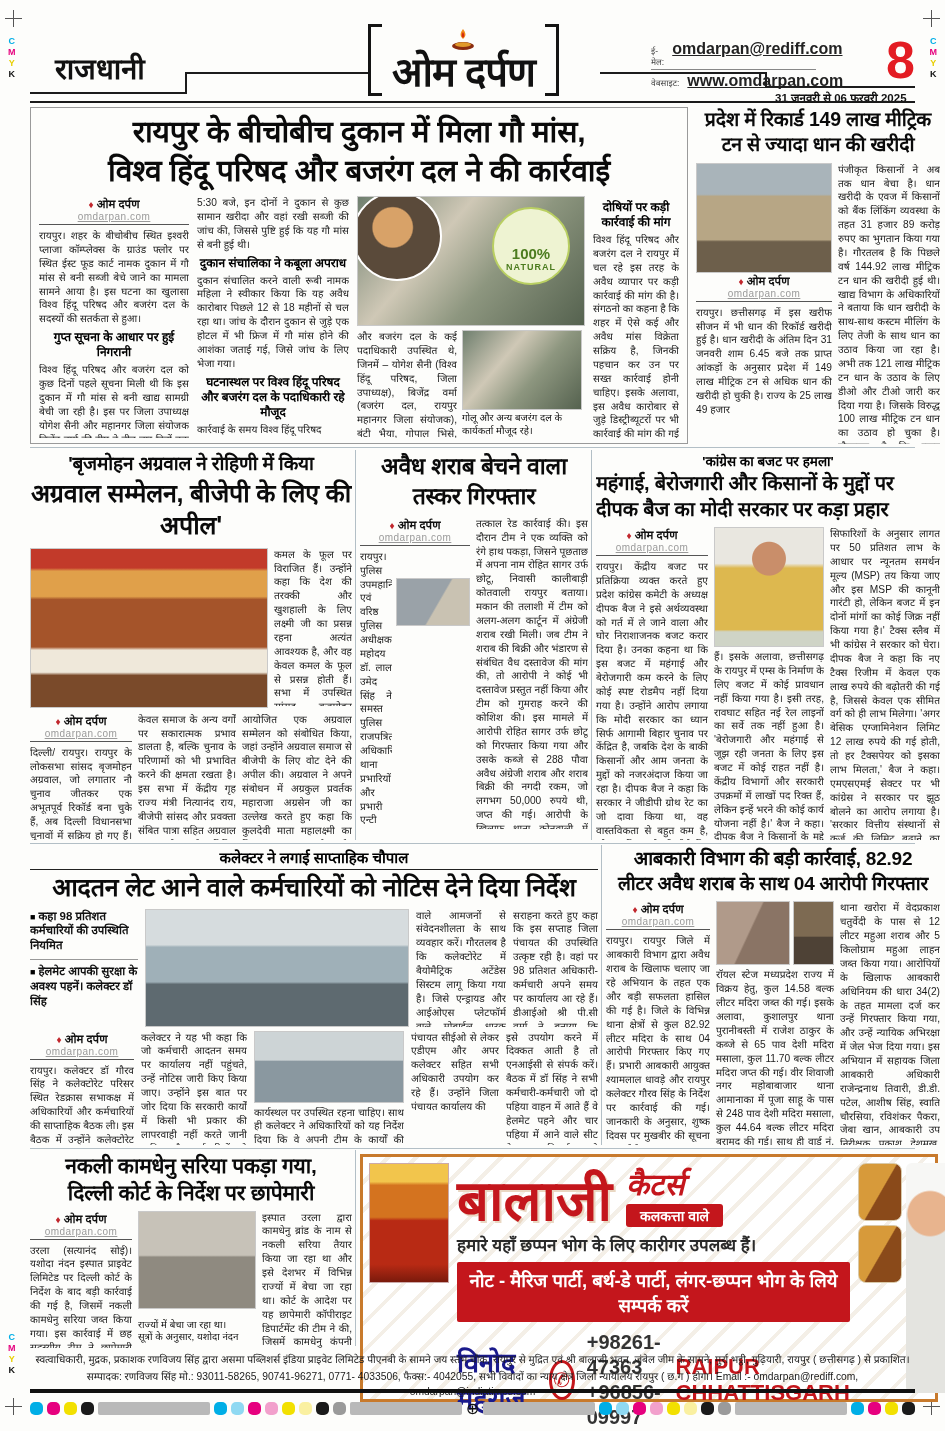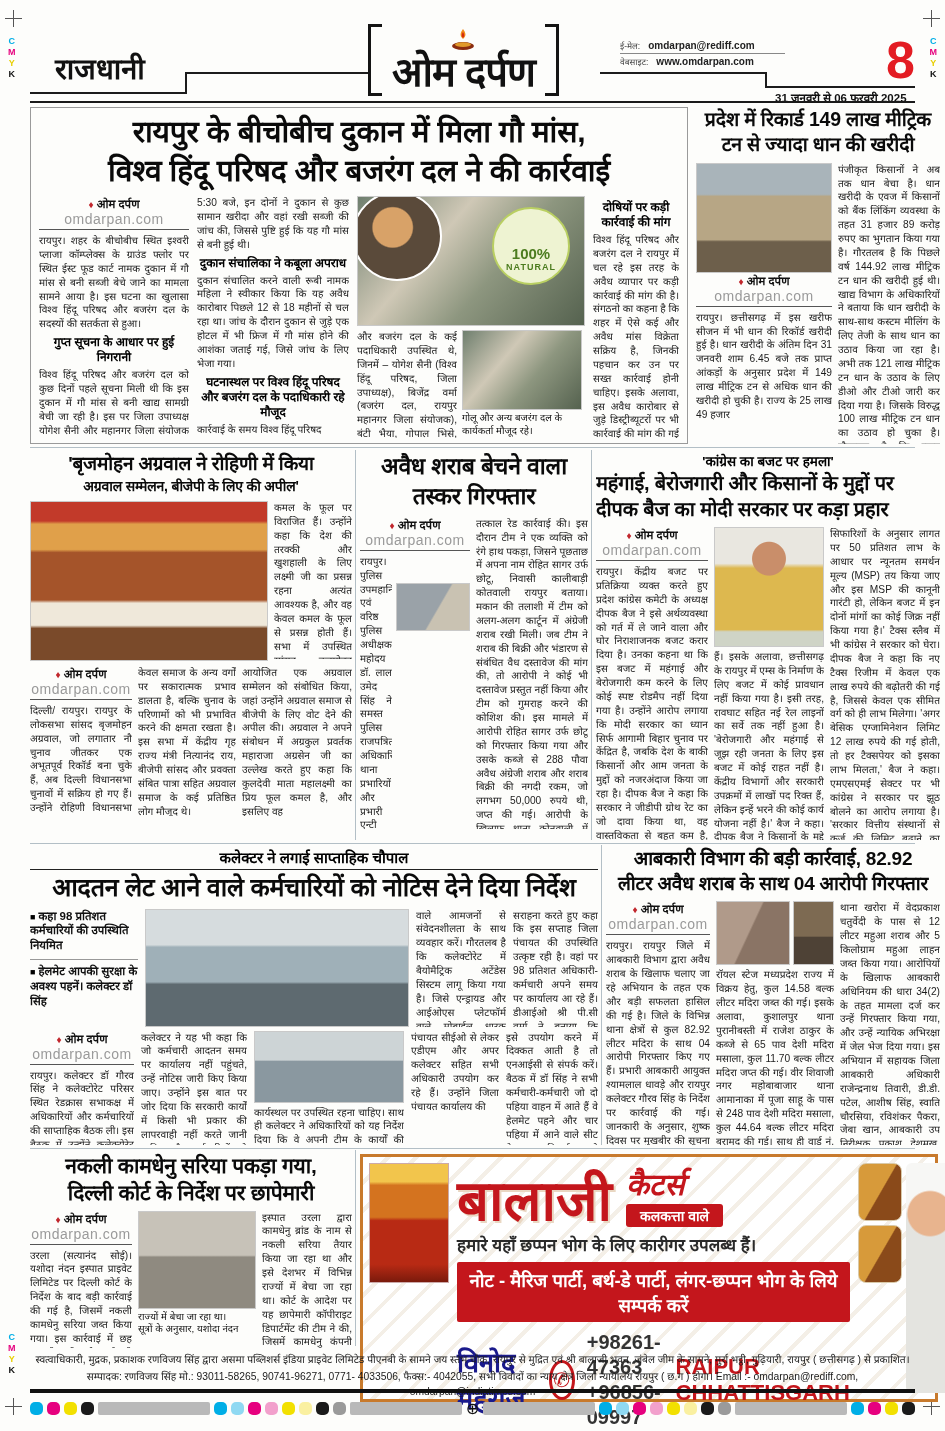--- a/index.html
+++ b/index.html
@@ -7,34 +7,34 @@
         font-family:"Liberation Sans","DejaVu Sans",sans-serif;color:#111;}
   
   .abs{position:absolute;}
   .bt{font-size:10.2px;line-height:1.36;text-align:justify;color:#1c1c1c;overflow:hidden;}
   .sh{font-size:12px;font-weight:800;text-align:center;line-height:1.25;margin:4px 0 3px;color:#000;}
   .hl{font-weight:800;color:#0a0a0a;text-align:center;line-height:1.3;letter-spacing:-.2px;}
   .kicker{font-weight:800;text-align:center;color:#000;}
   .byline{text-align:center;border-bottom:1.2px solid #555;padding-bottom:2px;margin-bottom:4px;}
   .byline .bl1{font-size:11.5px;font-weight:800;}
   .byline .diam{color:#c1272d;font-size:10px;margin-right:3px;}
-  .byline .bl2{font-size:14px;color:#9a9a9a;letter-spacing:.5px;}
+  .byline .bl2{font-size:10px;color:#9a9a9a;letter-spacing:.5px;text-decoration:underline;}
   .photo{border:1px solid #c9c9c9;position:relative;overflow:hidden;}
   .caption{font-size:9.8px;font-weight:400;line-height:1.3;}
   .hairline-h{position:absolute;height:1px;background:#b3bfc6;}
   .hairline-v{position:absolute;width:1px;background:#b3bfc6;}
   .bullet-item{font-size:11.5px;font-weight:800;line-height:1.3;margin-bottom:6px;}
   .sq{color:#000;margin-right:3px;font-size:9px;}
   
   .rajdhani{font-size:29px;font-weight:800;}
   .mast-title{font-size:40px;font-weight:900;letter-spacing:-1px;line-height:1;}
   .bracket{width:11px;border:3px solid #141414;}
   .bkl{border-right:none;} .bkr{border-left:none;}
   .contact-lbl{font-size:8.5px;color:#444;}
-  .contact-val{font-size:10px;font-weight:700;color:#222;}
+  .contact-val{font-size:16px;font-weight:700;color:#222;text-decoration:underline;}
   .pagenum{font-size:52px;font-weight:800;color:#e31c23;line-height:1;}
   .stepline{background:#1c1c1c;}
   
   .cmyk span{display:block;font-size:9px;font-weight:800;line-height:11px;text-align:center;}
   .cmyk .c{color:#00aee6}.cmyk .m{color:#e6007e}.cmyk .y{color:#e8cf00}.cmyk .k{color:#111}
   .crop{width:17px;height:17px;}
   .crop:before{content:"";position:absolute;left:8px;top:0;width:1px;height:17px;background:#555;}
   .crop:after{content:"";position:absolute;top:8px;left:0;height:1px;width:17px;background:#555;}
   
   .ph-shop{background:linear-gradient(130deg,#6f7f6e 0%,#cfc8b6 35%,#8d967f 60%,#55624f 100%);}
@@ -130,21 +130,21 @@
           <ellipse cx="13" cy="20" rx="11" ry="4" fill="#8a2c10"></ellipse>
           <ellipse cx="13" cy="18.6" rx="8" ry="2.4" fill="#e09a2a"></ellipse>
           <path d="M13 3 C16 7,16.5 10,13 13 C9.5 10,10 7,13 3 Z" fill="#f08a1a"></path>
           <path d="M13 6 C14.6 8.4,14.8 10,13 12 C11.2 10,11.4 8.4,13 6 Z" fill="#d42a0f"></path>
         </svg>
         <div class="mast-title">ओम दर्पण</div>
       </div>
       <div class="bracket bkr"></div>
     </div>
 
-    <div class="abs" style="left:590px;top:14px;width:165px">
+    <div class="abs" style="left:621px;top:14px;width:165px">
       <div style="display:flex;gap:8px;align-items:baseline;border-bottom:1px solid #888;padding-bottom:2px">
         <span class="contact-lbl">ई-मेल:</span>
         <span class="contact-val">omdarpan@rediff.com</span>
       </div>
       <div style="display:flex;gap:8px;align-items:baseline;padding-top:2px">
         <span class="contact-lbl">वेबसाइट:</span>
         <span class="contact-val">www.omdarpan.com</span>
       </div>
     </div>
     <div class="abs" style="left:745px;top:64px;font-size:11.5px;font-weight:800">31 जनवरी से 06 फरवरी 2025</div>
@@ -208,21 +208,21 @@
         <div class="bt">रायपुर। छत्तीसगढ़ में इस खरीफ सीजन में भी धान की रिकॉर्ड खरीदी हुई है। धान खरीदी के अंतिम दिन 31 जनवरी शाम 6.45 बजे तक प्राप्त आंकड़ों के अनुसार प्रदेश में 149 लाख मीट्रिक टन से अधिक धान की खरीदी हो चुकी है। राज्य के 25 लाख 49 हजार</div>
       </div>
       <div class="bt" style="flex:1">पंजीकृत किसानों ने अब तक धान बेचा है। धान खरीदी के एवज में किसानों को बैंक लिंकिंग व्यवस्था के तहत 31 हजार 89 करोड़ रुपए का भुगतान किया गया है। गौरतलब है कि पिछले वर्ष 144.92 लाख मीट्रिक टन धान की खरीदी हुई थी। खाद्य विभाग के अधिकारियों ने बताया कि धान खरीदी के साथ-साथ कस्टम मीलिंग के लिए तेजी के साथ धान का उठाव किया जा रहा है। अभी तक 121 लाख मीट्रिक टन धान के उठाव के लिए डीओ और टीओ जारी कर दिया गया है। जिसके विरुद्ध 100 लाख मीट्रिक टन धान का उठाव हो चुका है। गौरतलब है कि राज्य सरकार द्वारा इस खरीफ वर्ष के लिए 27.78 लाख किसानों द्वारा पंजीयन कराया गया है। इसमें 1.59 लाख नए किसान शामिल है।</div>
     </div>
   </div>
 
   <div class="hairline-h" style="left:30px;top:447px;width:885px"></div>
 
   <div class="abs" style="left:30px;top:452px;width:322px;height:388px;overflow:hidden">
     <div class="hl" style="font-size:19px">'बृजमोहन अग्रवाल ने रोहिणी में किया</div>
-    <div class="hl" style="font-size:14px">अग्रवाल सम्मेलन, बीजेपी के लिए की अपील'</div>
+    <div class="hl" style="font-size:25px">अग्रवाल सम्मेलन, बीजेपी के लिए की अपील'</div>
     <div style="display:flex;gap:6px;margin-top:6px">
       <div class="photo ph-stage" style="width:236px;height:158px;flex:0 0 auto"></div>
       <div class="bt" style="flex:1;height:158px">कमल के फूल पर विराजित हैं। उन्होंने कहा कि देश की तरक्की और खुशहाली के लिए लक्ष्मी जी का प्रसन्न रहना अत्यंत आवश्यक है, और वह केवल कमल के फूल से प्रसन्न होती हैं। सभा में उपस्थित सांसद बृजमोहन अग्रवाल ने अग्रवाल समाज के योगदान को भी याद दिलाया और कहा कि समाज में अग्रवाल समुदाय का बड़ा योगदान है, जो न</div>
     </div>
     <div style="display:flex;gap:6px;margin-top:5px;height:150px;overflow:hidden">
       <div style="width:102px;flex:0 0 auto">
         <div class="byline">
           <div class="bl1"><span class="diam">♦</span><span>ओम दर्पण</span></div>
           <div class="bl2">omdarpan.com</div>
         </div>
@@ -337,21 +337,21 @@
     <div style="display:flex;gap:6px;margin-top:4px;height:138px;overflow:hidden">
       <div style="width:102px;flex:0 0 auto">
         <div class="byline">
           <div class="bl1"><span class="diam">♦</span><span>ओम दर्पण</span></div>
           <div class="bl2">omdarpan.com</div>
         </div>
         <div class="bt">उरला (सत्यानंद सोई)। यशोदा नंदन इस्पात प्राइवेट लिमिटेड पर दिल्ली कोर्ट के निर्देश के बाद बड़ी कार्रवाई की गई है, जिसमें नकली कामधेनु सरिया जब्त किया गया। इस कार्रवाई में छह सदस्यीय टीम ने छापेमारी की और फैक्ट्री से एक हजार टन से अधिक डुप्लीकेट कामधेनु सरिया पकड़ा। यह सरिया कामधेनु ब्रांड के नाम से विभिन्न</div>
       </div>
       <div style="width:118px;flex:0 0 auto">
         <div class="photo ph-factory" style="height:96px"></div>
-        <div class="caption" style="margin-top:2px">राज्यों में बेचा जा रहा था।</div>
+        <div class="caption" style="margin-top:10px">राज्यों में बेचा जा रहा था।</div>
         <div class="caption">सूत्रों के अनुसार, यशोदा नंदन</div>
       </div>
       <div class="bt" style="flex:1">इस्पात उरला द्वारा कामधेनु ब्रांड के नाम से नकली सरिया तैयार किया जा रहा था और इसे देशभर में विभिन्न राज्यों में बेचा जा रहा था। कोर्ट के आदेश पर यह छापेमारी कॉपीराइट डिपार्टमेंट की टीम ने की, जिसमें कामधेनु कंपनी की सर्विलांस टीम और लीगल एडवाइजर भी शामिल थे। यह कार्रवाही एक बड़ी कार्रवाई मानी जा रही है, जिसमें पुलिस और अन्य जांच एजेंसियां लगातार कार्रवाई कर रही हैं।</div>
     </div>
   </div>
 
   <div class="hairline-v" style="left:355px;top:1150px;height:196px"></div>
 
   <div class="abs ad-box" style="left:360px;top:1154px;width:578px;height:248px;box-sizing:border-box;padding:6px">
     <div style="display:flex;gap:8px;height:100%">

